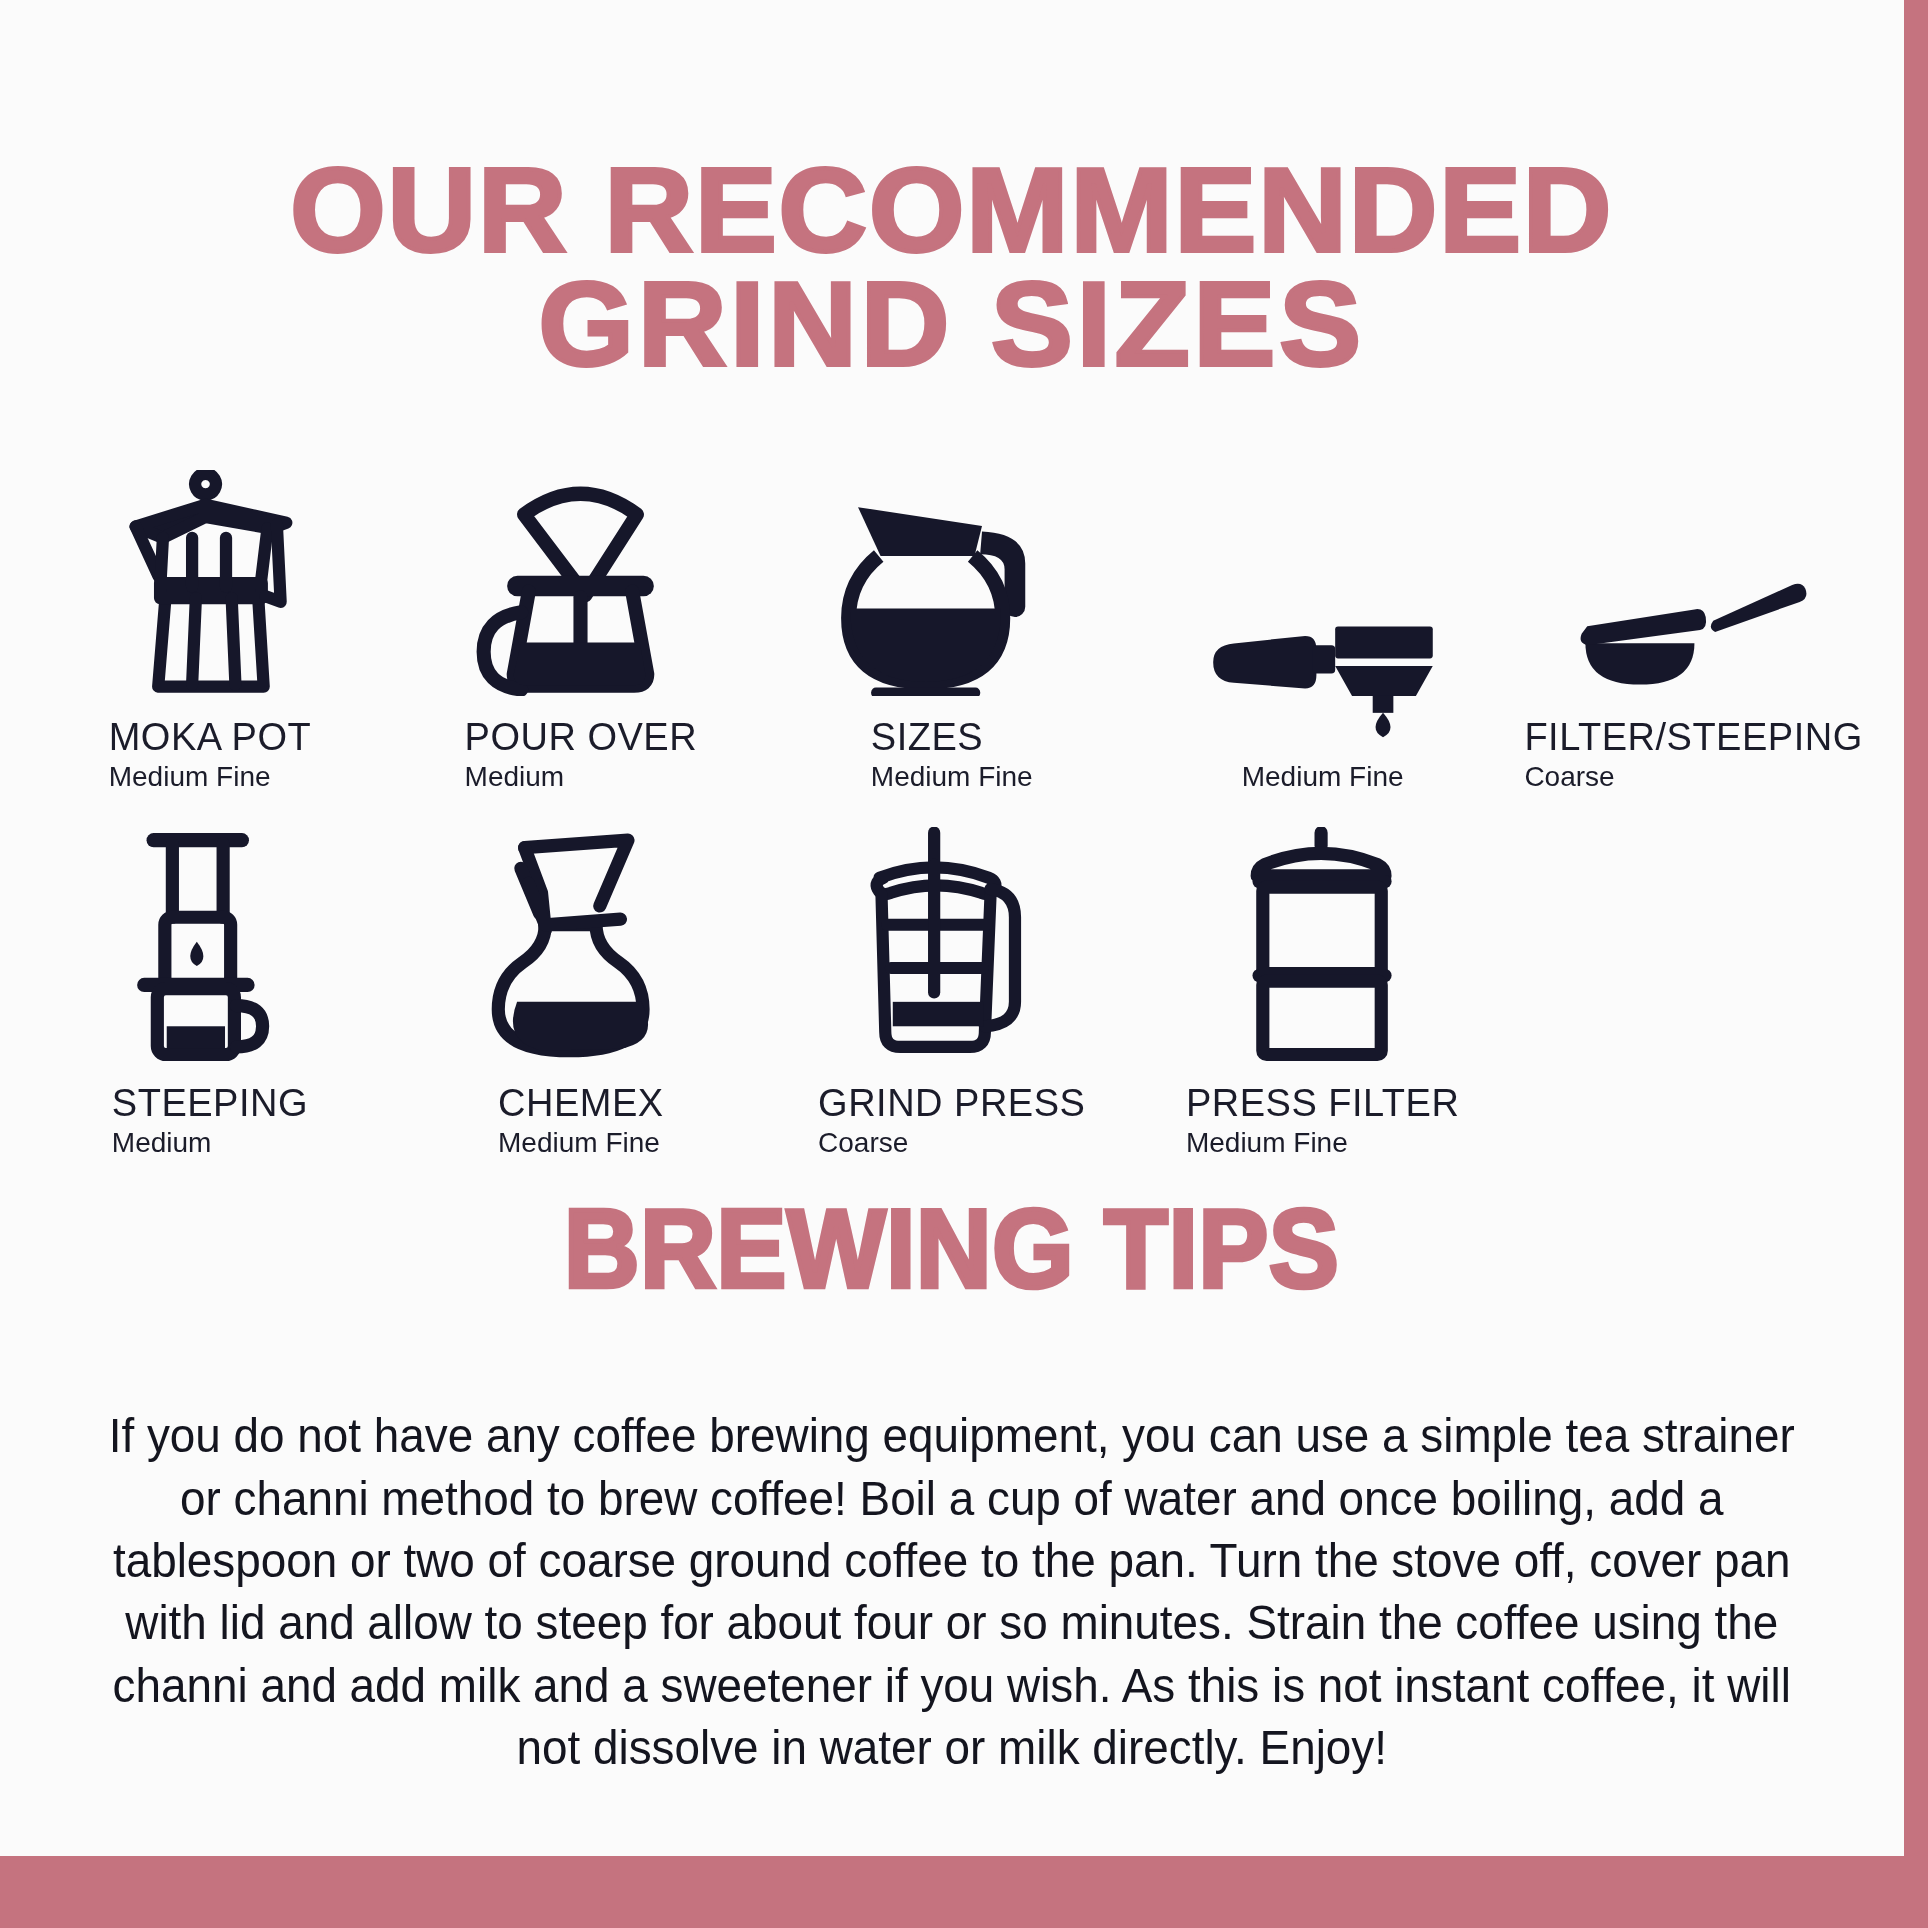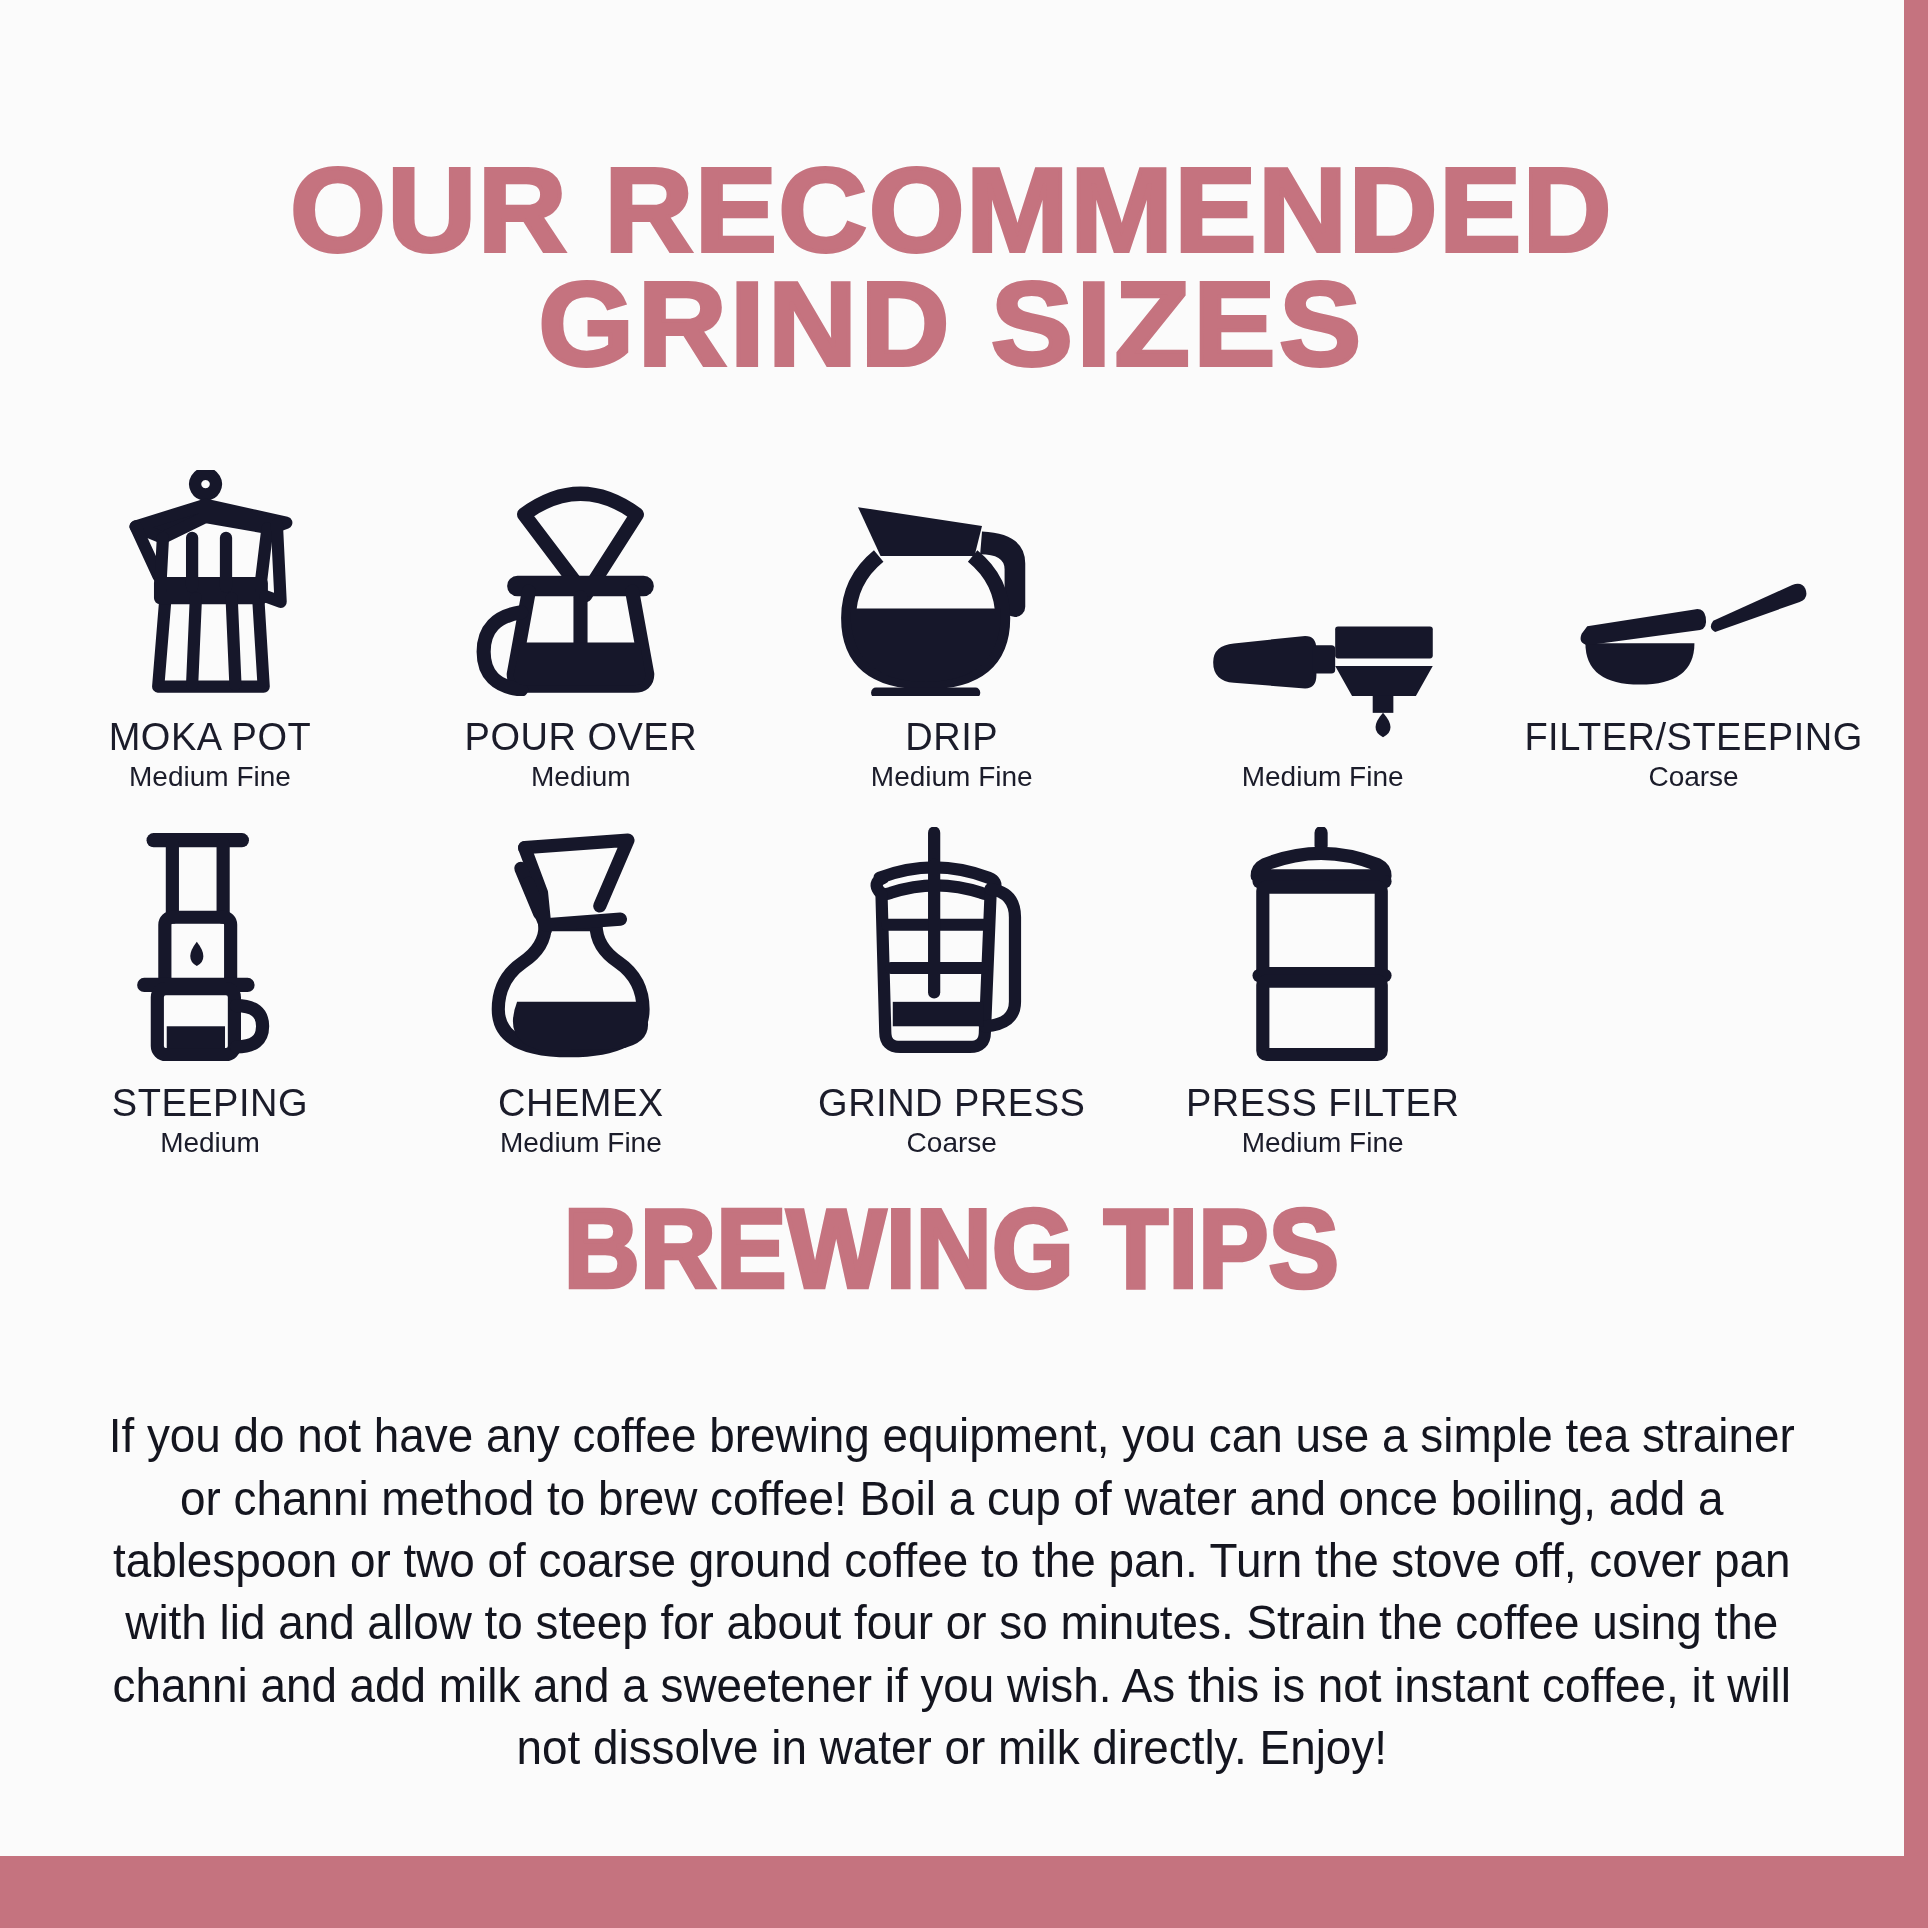--- a/index.html
+++ b/index.html
@@ -68,21 +68,20 @@
   }
   .iconbox{
     height:235px;
     width:100%;
     display:flex;
     align-items:flex-end;
     justify-content:center;
   }
   .iconbox svg{display:block;}
   .cap{
-    text-align:center;
     margin-top:19px;
     color:#1b1c2a;
   }
   .cap .name{
     display:block;
     font-size:38px;
     letter-spacing:0.5px;
     line-height:1.18;
     white-space:nowrap;
   }
@@ -167,21 +166,21 @@
               <path d="M150 40 q46 2 46 34 L196 120 a11 11 0 0 1 -22 0 L174 80 q0 -16 -26 -16 Z"></path>
             </g>
             <g fill="none" stroke="#16172a" stroke-width="16">
               <path d="M40 66 q-32 26 -32 66 q0 68 82 68 q82 0 82 -68 q0 -40 -32 -66"></path>
             </g>
             <path d="M10 122 q-2 78 80 78 q82 0 80 -78 Z" fill="#16172a"></path>
             <rect x="32" y="206" width="116" height="11" rx="5" fill="#16172a"></rect>
           </svg>
         </div>
         <div class="cap">
-          <span class="name">DRIP</span>
+          <span class="name">SIZES</span>
           <span class="grind">Medium Fine</span>
         </div>
       </div>
 
       <div class="cell">
         <div class="iconbox">
           <svg width="231" height="122" viewBox="0 0 245 130">
             <g fill="#16172a">
               <path d="M6 46 q0 -18 22 -20 L104 18 q12 0 12 14 L116 60 q0 14 -12 14 L28 68 q-22 -2 -22 -22 Z"></path>
               <rect x="112" y="28" width="24" height="30" rx="4"></rect>

